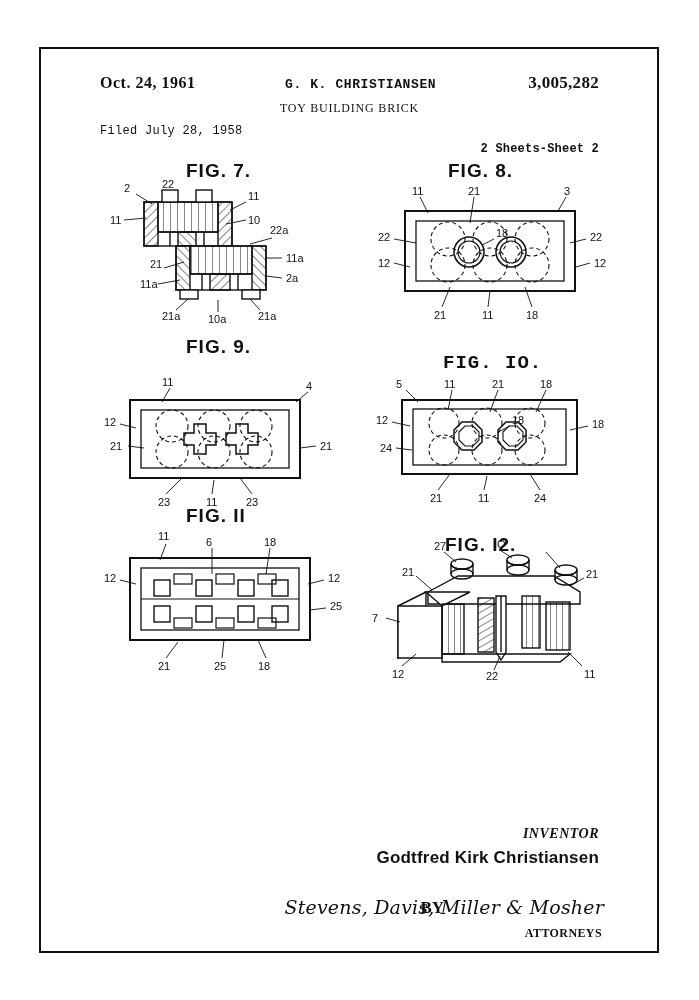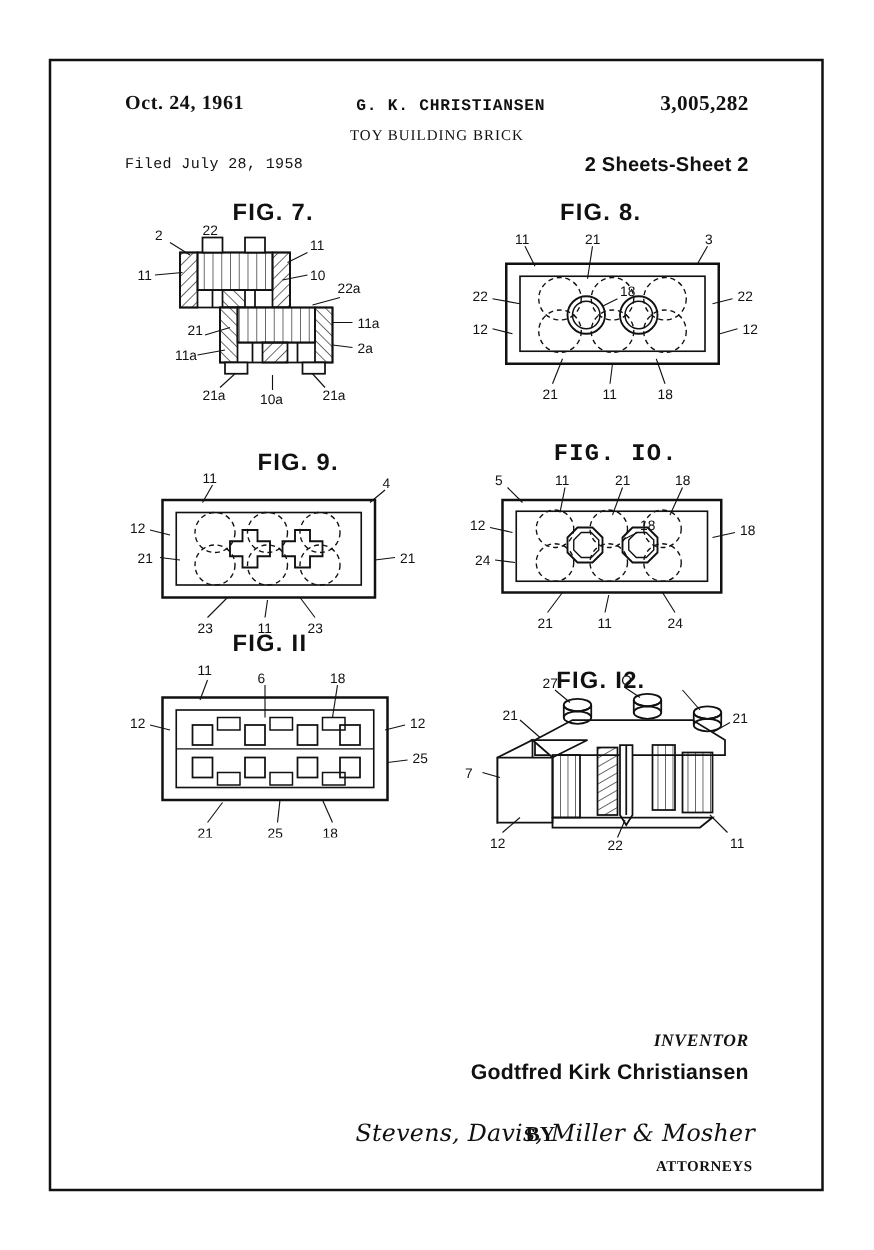--- a/index.html
+++ b/index.html
@@ -72,24 +72,24 @@
     position: absolute;
     left: 100px;
     top: 124px;
     font-family: "Liberation Mono", monospace;
     font-size: 12px;
     letter-spacing: 0.3px;
   }
   .hdr-sheets {
     position: absolute;
     right: 100px;
-    top: 124px;
-    font-family: Liberation Sans, sans-serif;
-    font-weight: bold;
-    font-size: 16px;
+    top: 142px;
+    font-family: Liberation Mono, monospace;
+    font-weight: bold;
+    font-size: 12px;
     letter-spacing: 0.2px;
   }
   
   .fig-cap {
     position: absolute;
     font-family: "Liberation Sans", sans-serif;
     font-weight: bold;
     font-size: 19px;
     letter-spacing: 1px;
   }
@@ -155,21 +155,21 @@
 
   <div class="hdr-date">Oct. 24, 1961</div>
   <div class="hdr-name">G. K. CHRISTIANSEN</div>
   <div class="hdr-number">3,005,282</div>
   <div class="hdr-title">TOY BUILDING BRICK</div>
   <div class="hdr-filed">Filed July 28, 1958</div>
   <div class="hdr-sheets">2 Sheets-Sheet 2</div>
 
   <div class="fig-cap" style="left:186px; top:160px;">FIG. 7.</div>
   <div class="fig-cap" style="left:448px; top:160px;">FIG. 8.</div>
-  <div class="fig-cap" style="left:186px; top:360px;margin-left:20px;">FIG. 9.</div>
+  <div class="fig-cap" style="left:186px; top:336px;">FIG. 9.</div>
   <div class="fig-cap" style="left:443px; top:352px;font-family:Liberation Mono, monospace;">FIG. IO.</div>
   <div class="fig-cap" style="left:186px; top:505px;">FIG. II</div>
   <div class="fig-cap" style="left:445px; top:534px;">FIG. I2.</div>
 
   <div class="draw" style="left:100px; top:180px;">
     <svg width="230" height="155" viewBox="0 0 230 155" xmlns="http://www.w3.org/2000/svg">
       <defs>
         <pattern id="hatchA" width="6" height="6" patternTransform="rotate(45)" patternUnits="userSpaceOnUse">
           <line x1="0" y1="0" x2="0" y2="6" stroke="#111" stroke-width="1"></line>
         </pattern>

